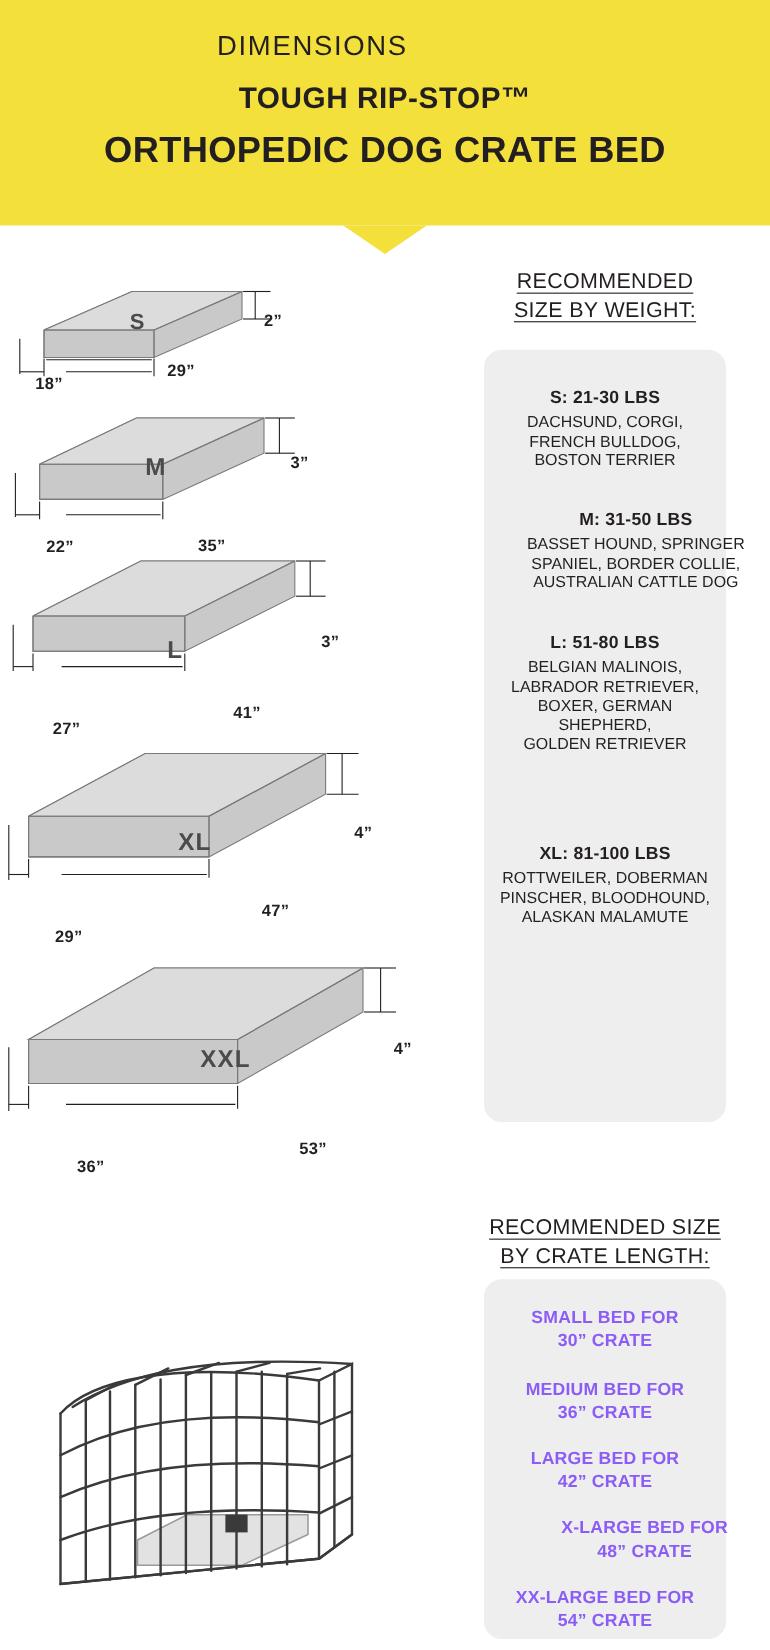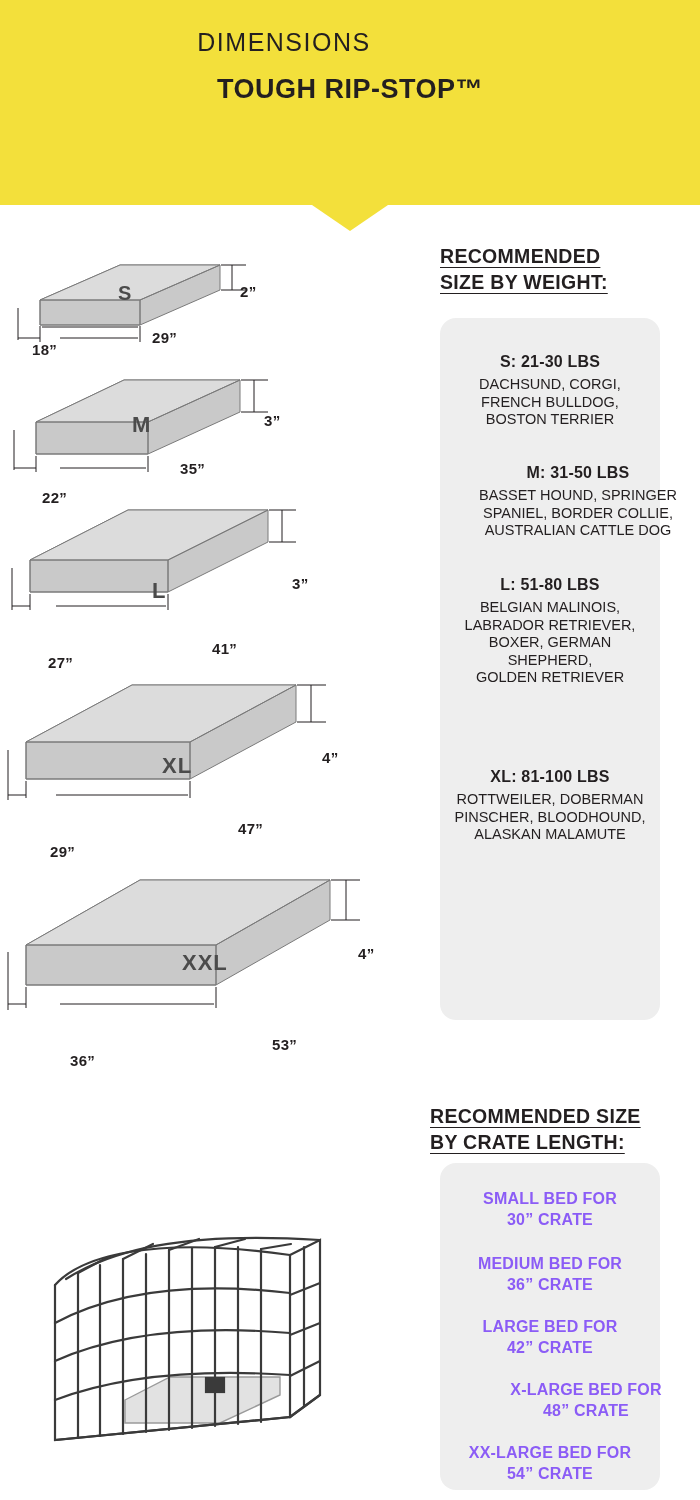--- a/index.html
+++ b/index.html
@@ -66,23 +66,23 @@
     height: 0;
     border-left: 38px solid transparent;
     border-right: 38px solid transparent;
     border-top: 26px solid #f3e03b;
   }
 
   
   .section-title {
     position: absolute;
     font-size: 19.5px;
-    font-weight: 700;
+    font-weight: 400;
     letter-spacing: 0.3px;
-    text-align: left;
+    text-align: center;
     color: #231f20;
     text-decoration: underline;
     text-underline-offset: 4px;
     line-height: 26px;
   }
 
   .panel {
     position: absolute;
     background: #eeeeee;
     border-radius: 16px;
@@ -138,20 +138,21 @@
   .beds-svg, .crate-svg {
     position: absolute;
   }
 </style>
 </head>
 <body>
 
 <div class="header">
   <div class="header-eyebrow">DIMENSIONS</div>
   <div class="header-line2">TOUGH RIP-STOP™</div>
+  <div class="header-line3">ORTHOPEDIC DOG CRATE BED</div>
 </div>
 <div class="header-arrow"></div>
 
 <svg class="beds-svg" style="left:0px; top:230px;" width="440" height="840" viewBox="0 0 440 840">
   <g stroke="#6d6d6d" stroke-width="1" fill="none">
 
     <g>
       <polygon points="40,70 120,35 220,35 220,60 140,95 40,95" fill="#c9c9c9" stroke="#7a7a7a"></polygon>
       <polygon points="40,70 120,35 220,35 140,70" fill="#dcdcdc" stroke="#7a7a7a"></polygon>
       <polyline points="40,70 40,95 140,95 140,70 220,35" stroke="#7a7a7a"></polyline>
@@ -242,21 +243,21 @@
 <div class="bed-label" style="left:152px; top:578px;">L</div>
 <div class="bed-label" style="left:162px; top:753px;">XL</div>
 <div class="bed-label" style="left:182px; top:950px;">XXL</div>
 
 <div class="dim-label" style="left:240px; top:283px;">2”</div>
 <div class="dim-label" style="left:32px;  top:341px;">18”</div>
 <div class="dim-label" style="left:152px; top:329px;">29”</div>
 
 <div class="dim-label" style="left:264px; top:412px;">3”</div>
 <div class="dim-label" style="left:42px;  top:489px;">22”</div>
-<div class="dim-label" style="left:180px; top:460px;text-align:right;">35”</div>
+<div class="dim-label" style="left:180px; top:488px;text-align:right;">35”</div>
 
 <div class="dim-label" style="left:292px; top:575px;">3”</div>
 <div class="dim-label" style="left:48px;  top:654px;">27”</div>
 <div class="dim-label" style="left:212px; top:640px;">41”</div>
 
 <div class="dim-label" style="left:322px; top:749px;">4”</div>
 <div class="dim-label" style="left:50px;  top:843px;">29”</div>
 <div class="dim-label" style="left:238px; top:820px;">47”</div>
 
 <div class="dim-label" style="left:358px; top:945px;">4”</div>

